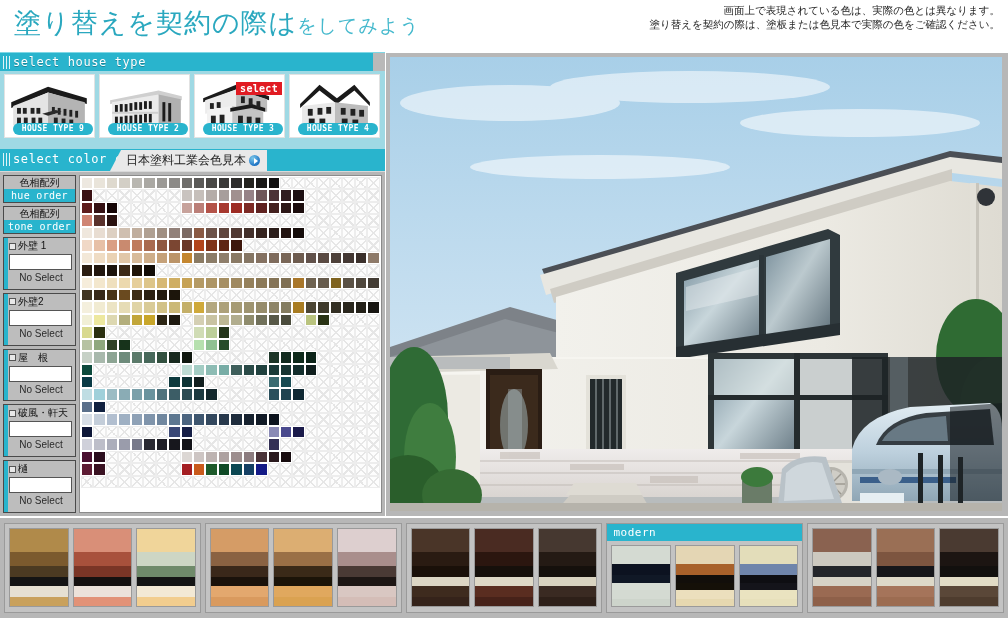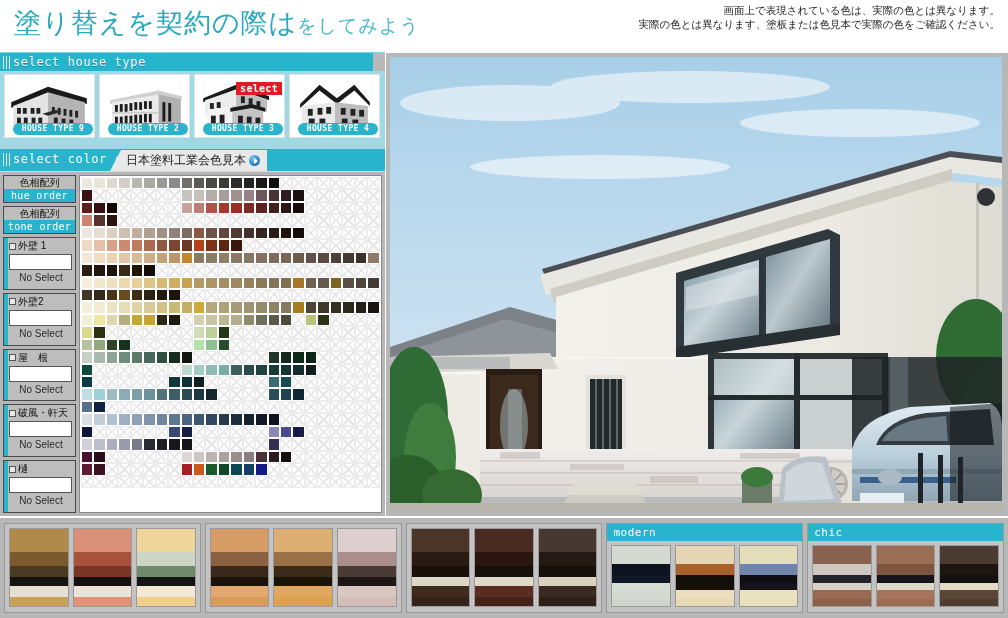--- a/index.html
+++ b/index.html
@@ -198,21 +198,21 @@
 <body>
 
 <div id="app">
 
   <div class="header">
     <div class="title">
       <span>塗り替えを契約の際は</span><span class="small">をしてみよう</span>
     </div>
     <div class="disclaimer">
       <div>画面上で表現されている色は、実際の色とは異なります。</div>
-      <div>実際の色とは異なります、塗板または色見本で実際の色をご確認ください。</div>
+      <div>塗り替えを契約の際は、塗板または色見本で実際の色をご確認ください。</div>
     </div>
   </div>
 
   <div class="left-col">
 
     <div class="bar">
       <span class="grip"></span>
       <span class="bar-label">select house type</span>
       <span class="cap"></span>
     </div>
@@ -1282,21 +1282,20 @@
               <i style="background: rgb(227, 221, 186); height: 30%;"></i>
               <i style="background: rgb(111, 133, 171); height: 18%;"></i>
               <i style="background: rgb(14, 14, 18); height: 14%;"></i>
               <i style="background: rgb(20, 20, 26); height: 12%;"></i>
               <i style="background: rgb(234, 227, 192); height: 14%;"></i>
               <i style="background: rgb(231, 224, 187); height: 12%;"></i>
             </div>
           </div>
         </div>
         <div class="genre">
-          <div class="genre-head">chic</div>
           <div class="genre-body">
             <div class="combo">
               <i style="background: rgb(138, 98, 80); height: 30%;"></i>
               <i style="background: rgb(204, 200, 191); height: 18%;"></i>
               <i style="background: rgb(35, 37, 42); height: 14%;"></i>
               <i style="background: rgb(214, 210, 198); height: 12%;"></i>
               <i style="background: rgb(154, 106, 82); height: 14%;"></i>
               <i style="background: rgb(142, 96, 73); height: 12%;"></i>
             </div>
             <div class="combo">

